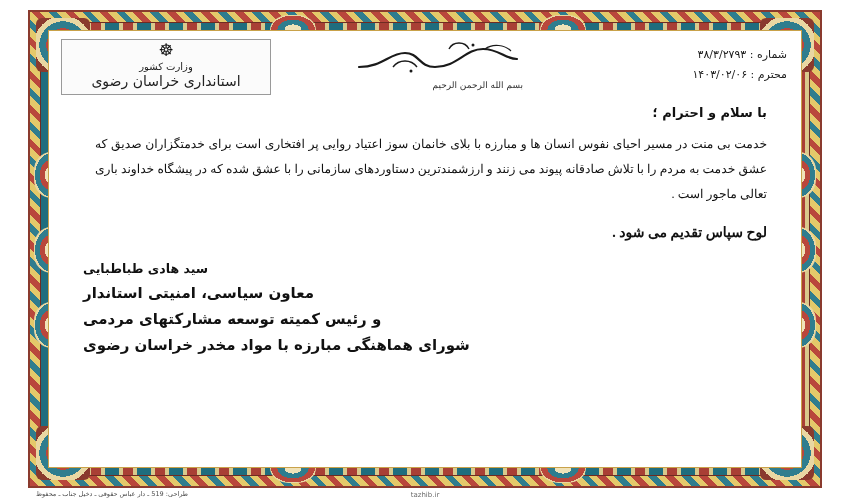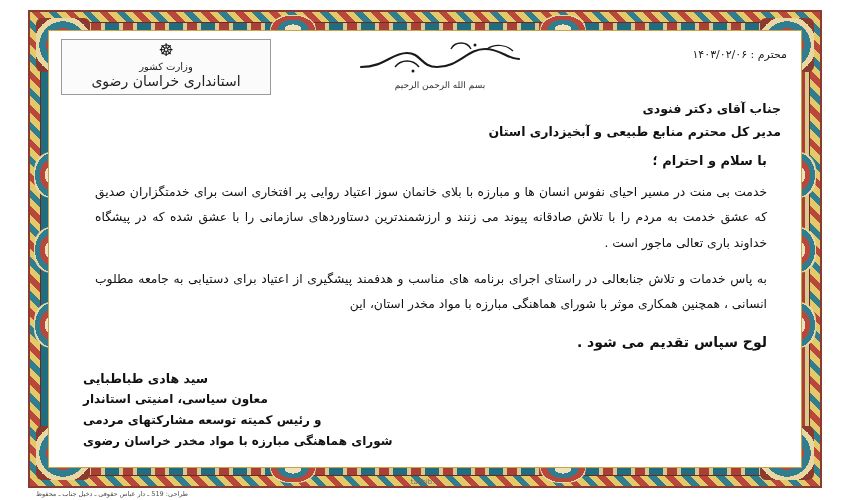--- a/index.html
+++ b/index.html
@@ -126,24 +126,23 @@
     font-family: "DejaVu Sans", sans-serif;
     font-size: 11px;
     color: #1a1a1a;
     line-height: 1.75;
   }
   .hdr-right .line {
     border-bottom: 1px dotted transparent;
   }
   .hdr-center {
     position: absolute;
-    left: 296px;
+    left: 284px;
     top: 6px;
     width: 190px;
-    text-align: center;
     color: #111;
     font-size: 20px;
     font-family: "DejaVu Serif", serif;
     letter-spacing: 1px;
   }
   .hdr-center .basmala-sub {
     display: block;
     font-size: 9px;
     color: #333;
     margin-top: -2px;
@@ -205,20 +204,21 @@
     margin: 8px 34px 0 34px;
     direction: rtl;
     text-align: justify;
     color: #111;
   }
   .body p {
     margin: 0 0 11px 12px;
     font-size: 12.3px;
     line-height: 2.05;
     letter-spacing: .2px;
+    font-family: Liberation Serif, serif;
   }
   .body p.emph {
     font-size: 14px;
     font-weight: bold;
     letter-spacing: .6px;
   }
   .body p.closing {
     margin-top: 4px;
     font-size: 12.3px;
   }
@@ -229,39 +229,39 @@
     text-align: left;
     direction: rtl;
     color: #111;
   }
   .sign .name {
     font-size: 12.5px;
     font-weight: bold;
     line-height: 1.7;
   }
   .sign .title {
-    font-size: 12px;
+    font-size: 15px;
     font-weight: bold;
     line-height: 1.75;
   }
 
   
   .footer-credit {
     position: absolute;
     left: 36px;
     bottom: 2px;
     font-size: 6.5px;
     color: #4b4b4b;
     direction: rtl;
   }
   .footer-url {
     position: absolute;
     left: 50%;
     transform: translateX(-50%);
-    bottom: 14px;
+    bottom: 1px;
     font-size: 7px;
     color: #6b6b6b;
     direction: ltr;
     font-family: "DejaVu Sans", sans-serif;
   }
 </style>
 </head>
 <body>
 
 <div class="page">
@@ -286,20 +286,24 @@
     <div class="top-med t2"></div>
     <div class="top-med b1"></div>
     <div class="top-med b2"></div>
   </div>
 
   <div class="frame-inner">
 
     <div class="hdr">
 
       <div class="hdr-right">
+        <div class="line">
+          <span>شماره :</span>
+          <span>۳۸/۳/۲۷۹۳</span>
+        </div>
         <div class="line">
           <span>محترم :</span>
           <span>۱۴۰۳/۰۲/۰۶</span>
         </div>
       </div>
 
       <div class="hdr-center">
         <svg width="170" height="40" viewBox="0 0 170 40">
           <path d="M6 30 C 30 30, 36 16, 52 16 C 66 16, 66 30, 82 30 C 104 30, 112 12, 130 12 C 146 12, 152 22, 164 22" fill="none" stroke="#1a1a1a" stroke-width="2.2" stroke-linecap="round"></path>
           <path d="M40 30 C 46 22, 58 22, 64 30" fill="none" stroke="#1a1a1a" stroke-width="1.4"></path>
@@ -311,30 +315,25 @@
         <span class="basmala-sub">بسم الله الرحمن الرحیم</span>
       </div>
 
       <div class="hdr-left">
         <span class="emblem">☸</span>
         <div class="org1">وزارت کشور</div>
         <div class="org2">استانداری خراسان رضوی</div>
       </div>
     </div>
 
-    <div class="addressee">
-      <div>جناب آقای دکتر فنودی</div>
-      <div>مدیر کل محترم منابع طبیعی و آبخیزداری استان</div>
-    </div>
 
     <div class="salutation">با سلام و احترام ؛</div>
 
     <div class="body">
       <p>خدمت بی منت در مسیر احیای نفوس انسان ها و مبارزه با بلای خانمان سوز اعتیاد  روایی پر افتخاری است  برای خدمتگزاران صدیق که عشق خدمت به مردم را با تلاش صادقانه پیوند می زنند و ارزشمندترین دستاوردهای سازمانی را با عشق شده که در پیشگاه خداوند باری تعالی ماجور است .</p>
-      <p>به پاس خدمات و تلاش جنابعالی در راستای اجرای برنامه های مناسب و هدفمند پیشگیری از اعتیاد برای دستیابی به جامعه مطلوب انسانی ، همچنین همکاری موثر با شورای هماهنگی مبارزه با مواد مخدر استان، این</p>
       <p class="emph">لوح سپاس تقدیم می شود .</p>
 
       <div class="sign">
         <div class="name">سید هادی طباطبایی</div>
         <div class="title">معاون سیاسی، امنیتی استاندار</div>
         <div class="title">و رئیس کمیته توسعه مشارکتهای مردمی</div>
         <div class="title">شورای هماهنگی مبارزه با مواد مخدر خراسان رضوی</div>
       </div>
     </div>
 

